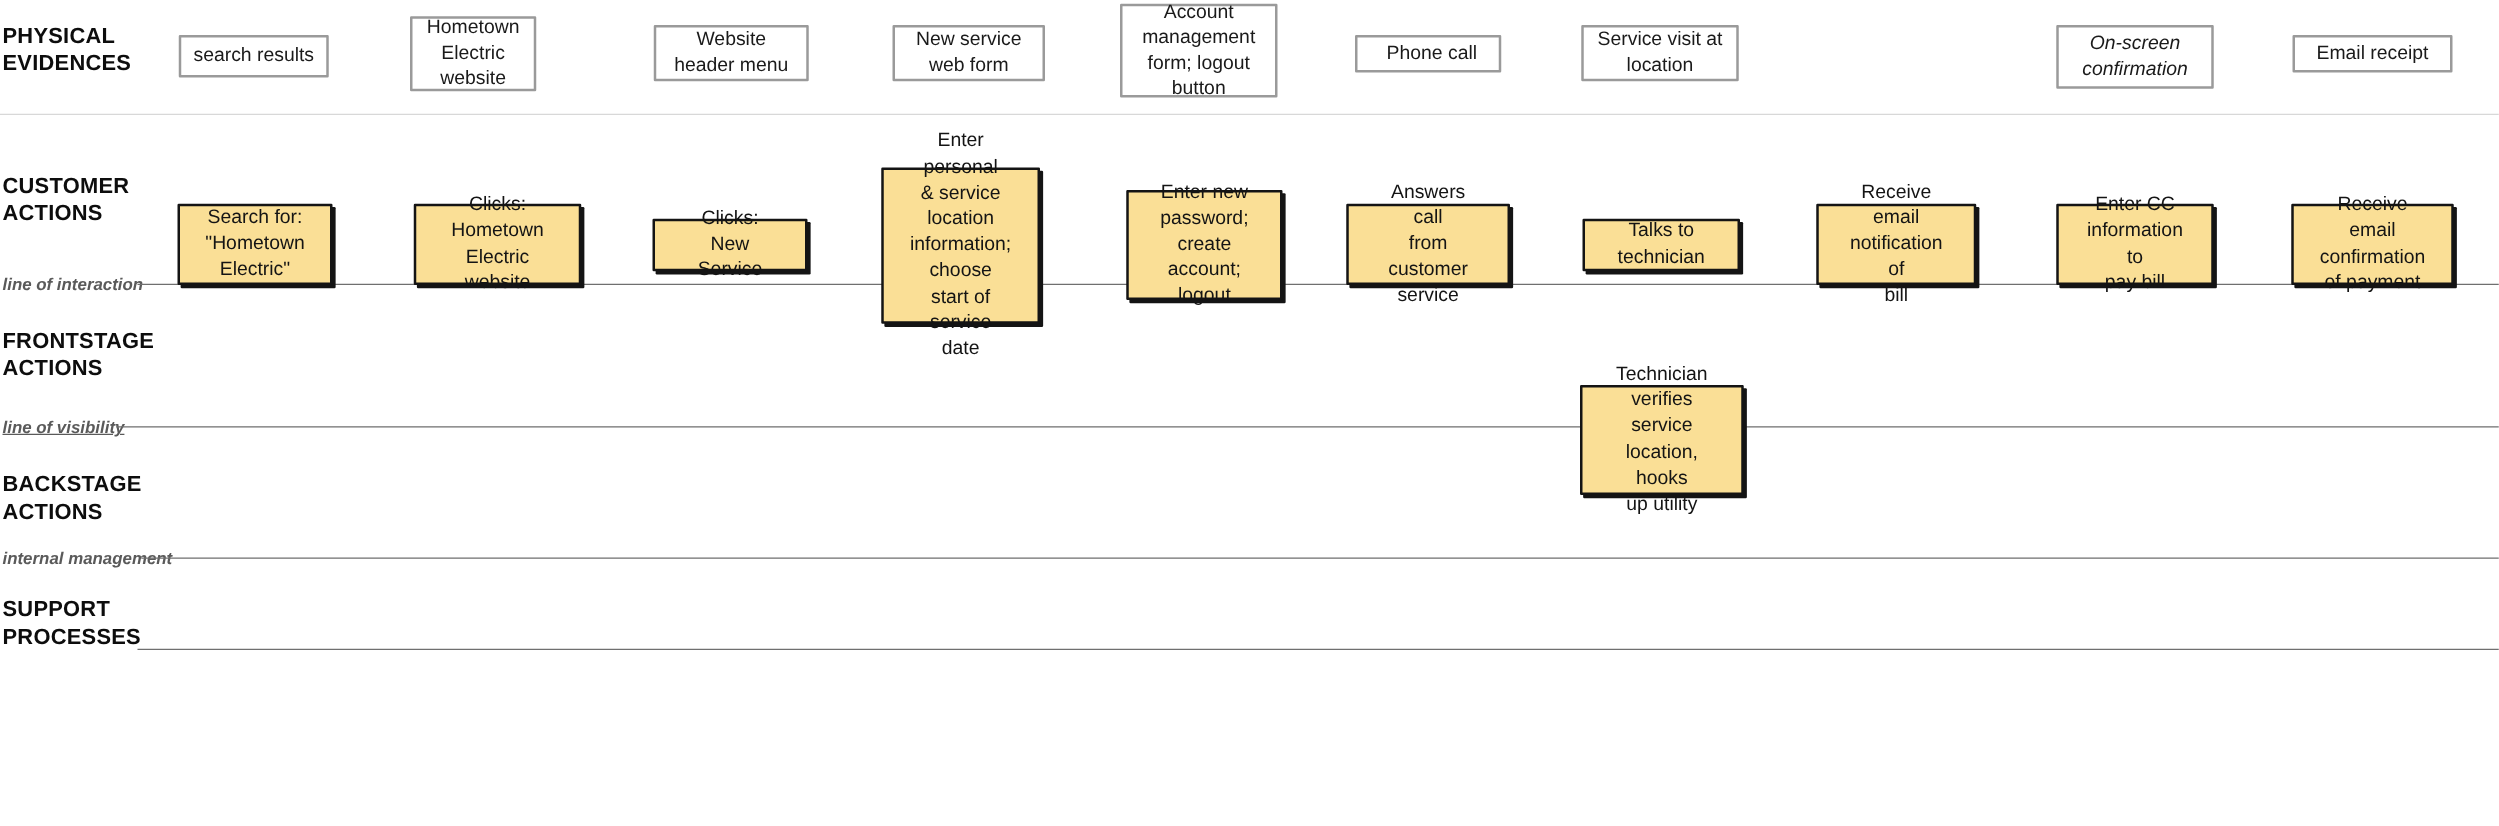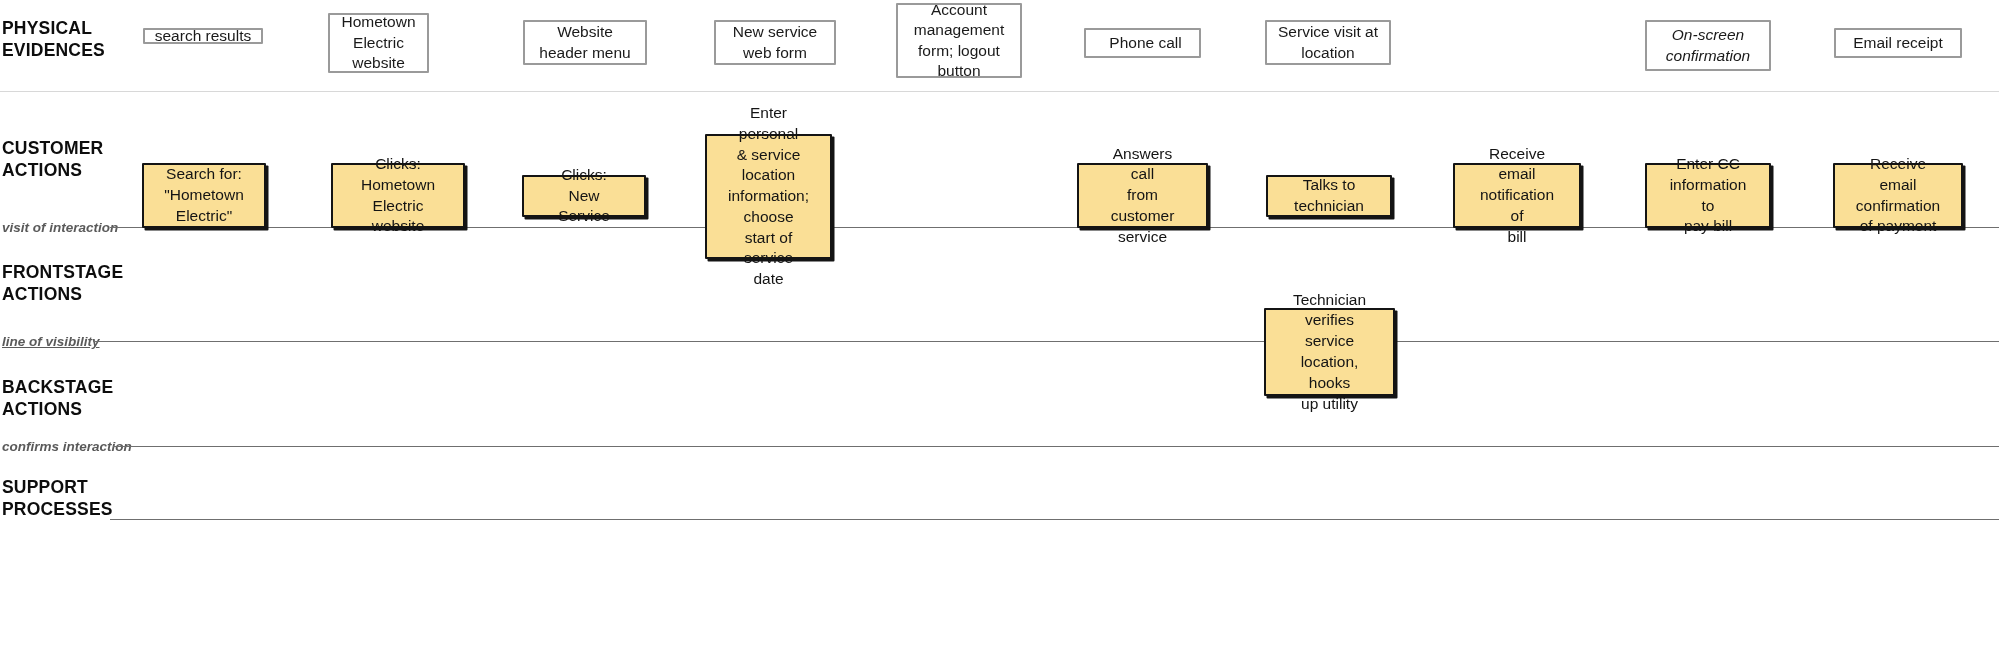--- a/index.html
+++ b/index.html
@@ -93,32 +93,32 @@
 ACTIONS</div>
   <div class="row-label" style="top:262px;">FRONTSTAGE
 ACTIONS</div>
   <div class="row-label" style="top:377px;">BACKSTAGE
 ACTIONS</div>
   <div class="row-label" style="top:477px;">SUPPORT
 PROCESSES</div>
 
   <div class="divider" style="left:0px;   top:91px;  width:1999px; border-top-color:#d8d8d8;"></div>
 
-  <div class="divider-label" style="top:220px;">visit of interaction</div>
+  <div class="divider-label" style="top:220px;">line of interaction</div>
   <div class="divider" style="left:110px; top:227px; width:1889px;"></div>
 
   <div class="divider-label" style="top:334px;text-decoration:underline;">line of visibility</div>
   <div class="divider" style="left:93px;  top:341px; width:1906px;"></div>
 
-  <div class="divider-label" style="top:439px;">confirms interaction</div>
+  <div class="divider-label" style="top:439px;">internal management</div>
   <div class="divider" style="left:113px; top:446px; width:1886px;"></div>
 
   <div class="divider" style="left:110px; top:519px; width:1889px;"></div>
 
-  <div class="evidence-box" style="left:143px;  top:28px;  width:120px; height:16px;">search results</div>
+  <div class="evidence-box" style="left:143px;  top:28px;  width:120px; height:34px;">search results</div>
   <div class="evidence-box" style="left:328px;  top:13px;  width:101px; height:60px;">Hometown
 Electric
 website</div>
 
   <div class="evidence-box" style="left:523px;  top:20px;  width:124px; height:45px;">Website
 header menu</div>
   <div class="evidence-box" style="left:714px;  top:20px;  width:122px; height:45px;">New service
 web form</div>
 
   <div class="evidence-box" style="left:896px;  top:3px;   width:126px; height:75px;">Account
@@ -139,20 +139,24 @@
 Hometown
 Electric website</div>
   <div class="action-box" style="left:522px;  top:175px; width:124px; height:42px;">Clicks:
 New Service</div>
   <div class="action-box" style="left:705px;  top:134px; width:127px; height:125px;">Enter personal
 &amp; service
 location
 information;
 choose start of
 service date</div>
+  <div class="action-box" style="left:901px;  top:152px; width:125px; height:88px;">Enter new
+password;
+create account;
+logout</div>
   <div class="action-box" style="left:1077px; top:163px; width:131px; height:65px;">Answers call
 from customer
 service</div>
   <div class="action-box" style="left:1266px; top:175px; width:126px; height:42px;">Talks to
 technician</div>
   <div class="action-box" style="left:1453px; top:163px; width:128px; height:65px;">Receive email
 notification of
 bill</div>
   <div class="action-box" style="left:1645px; top:163px; width:126px; height:65px;">Enter CC
 information to

